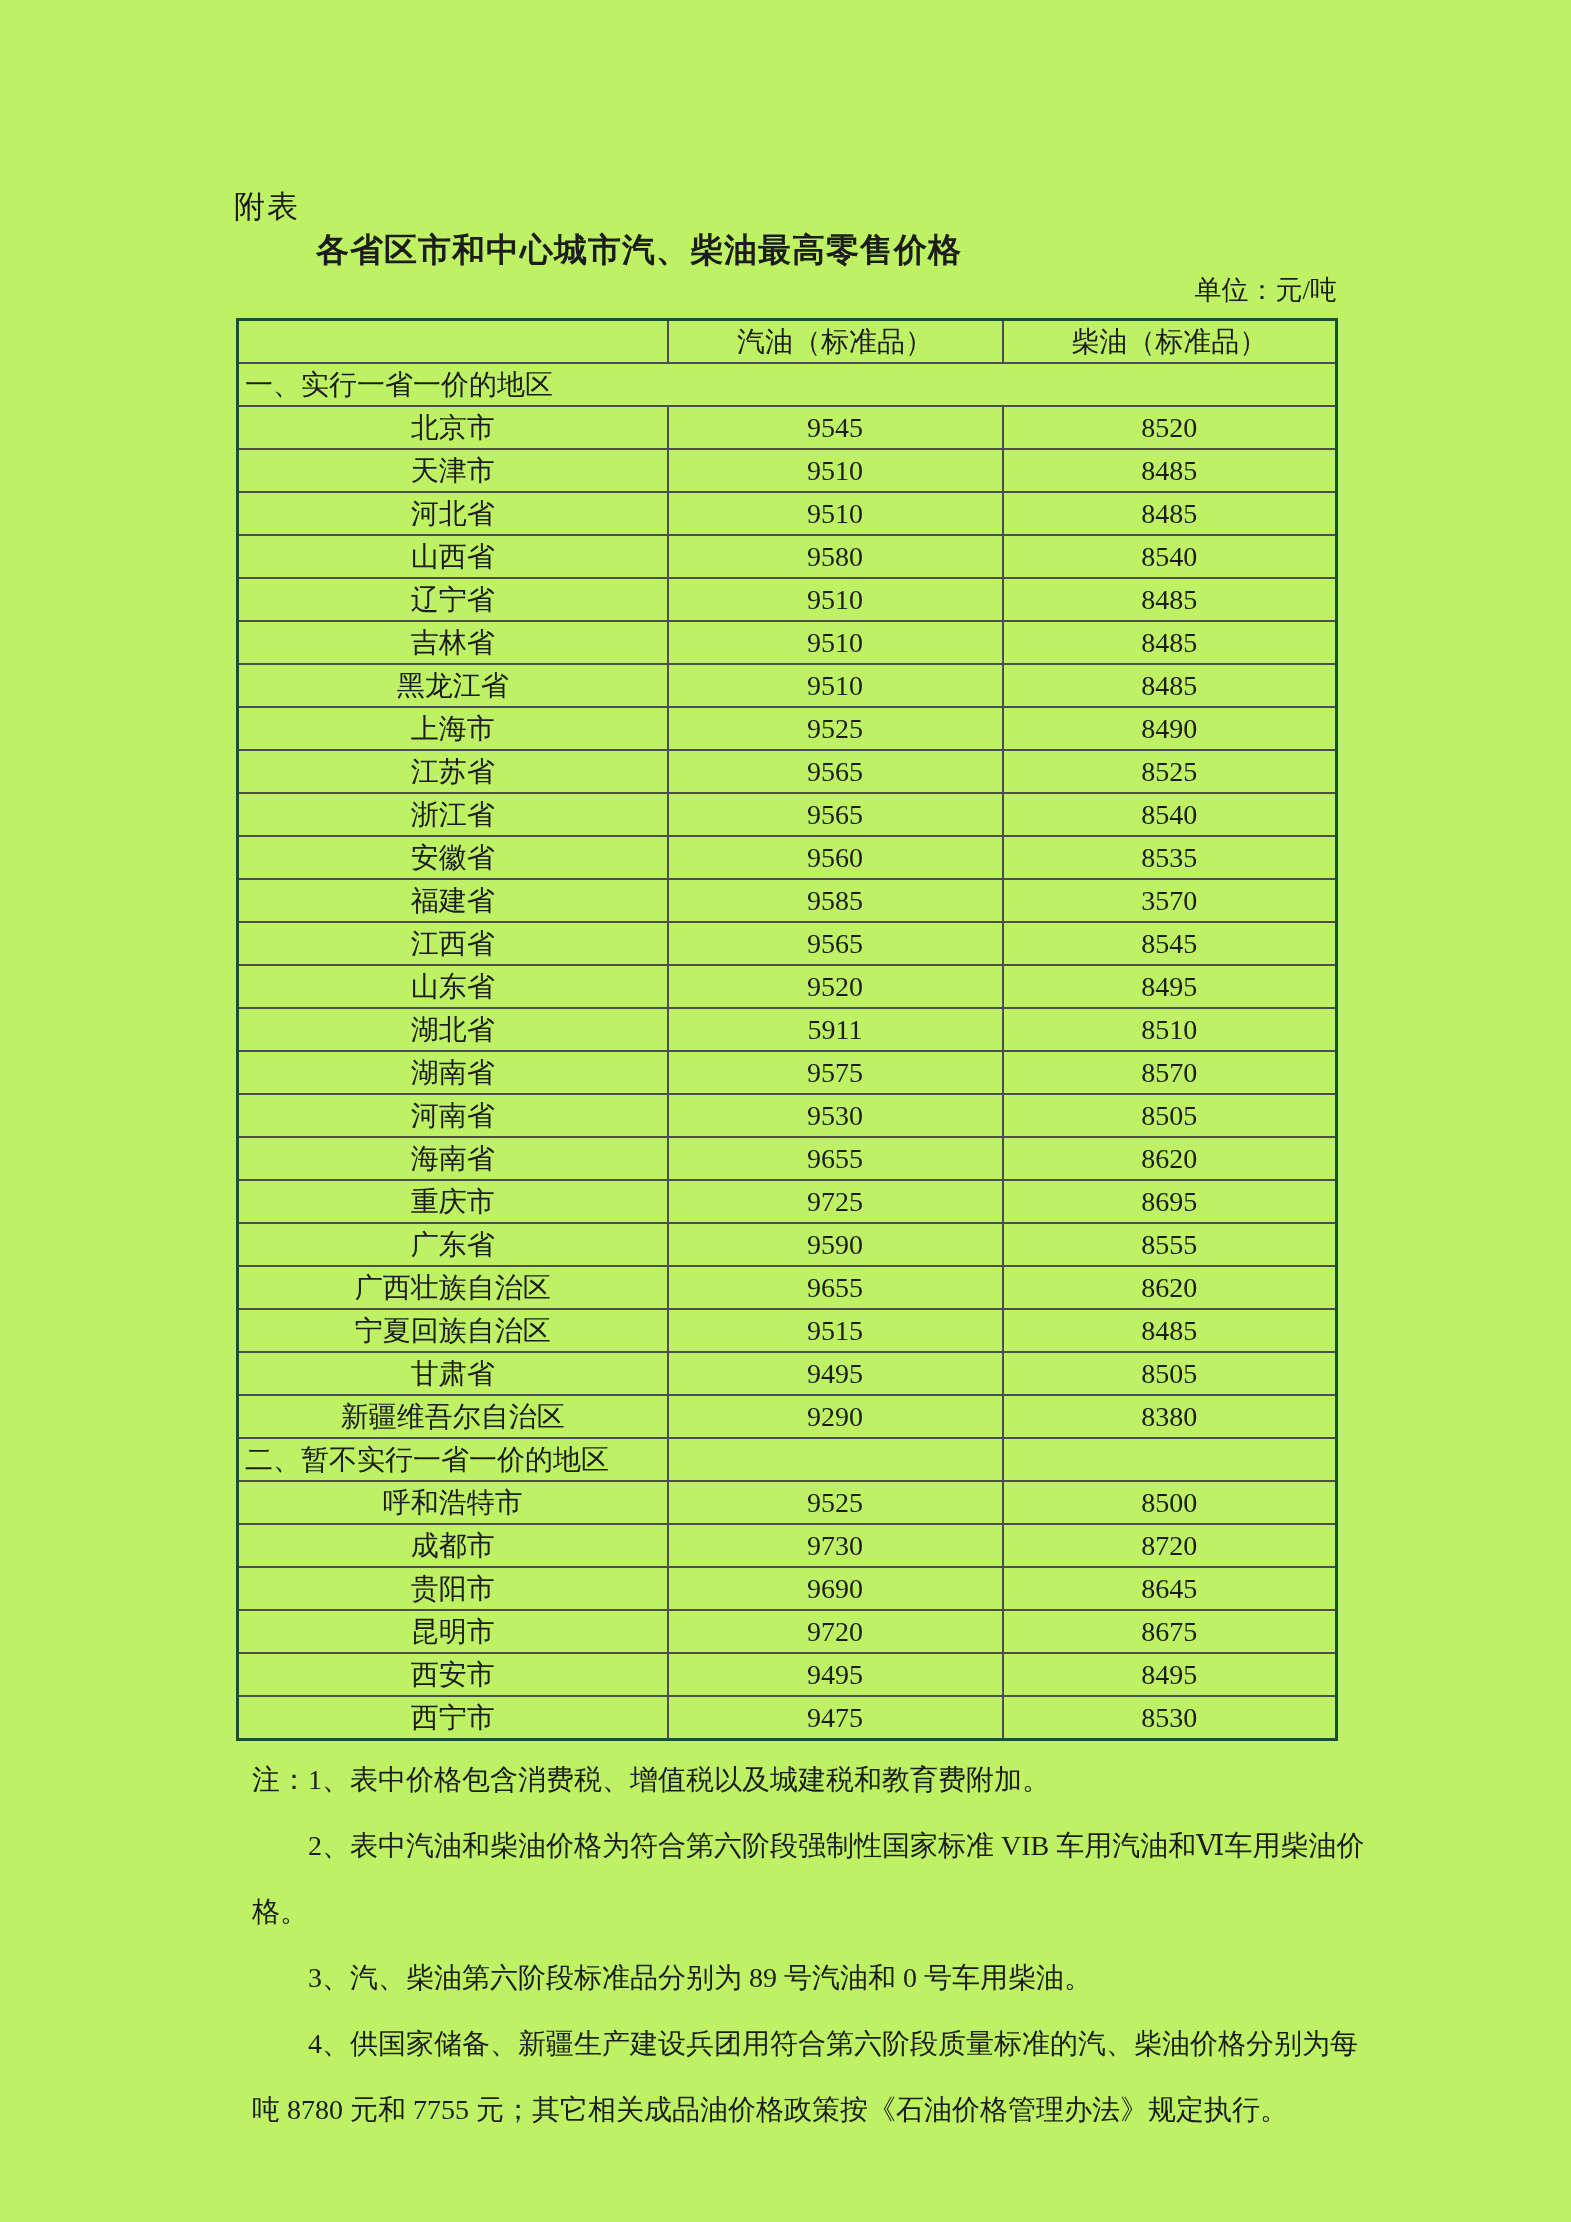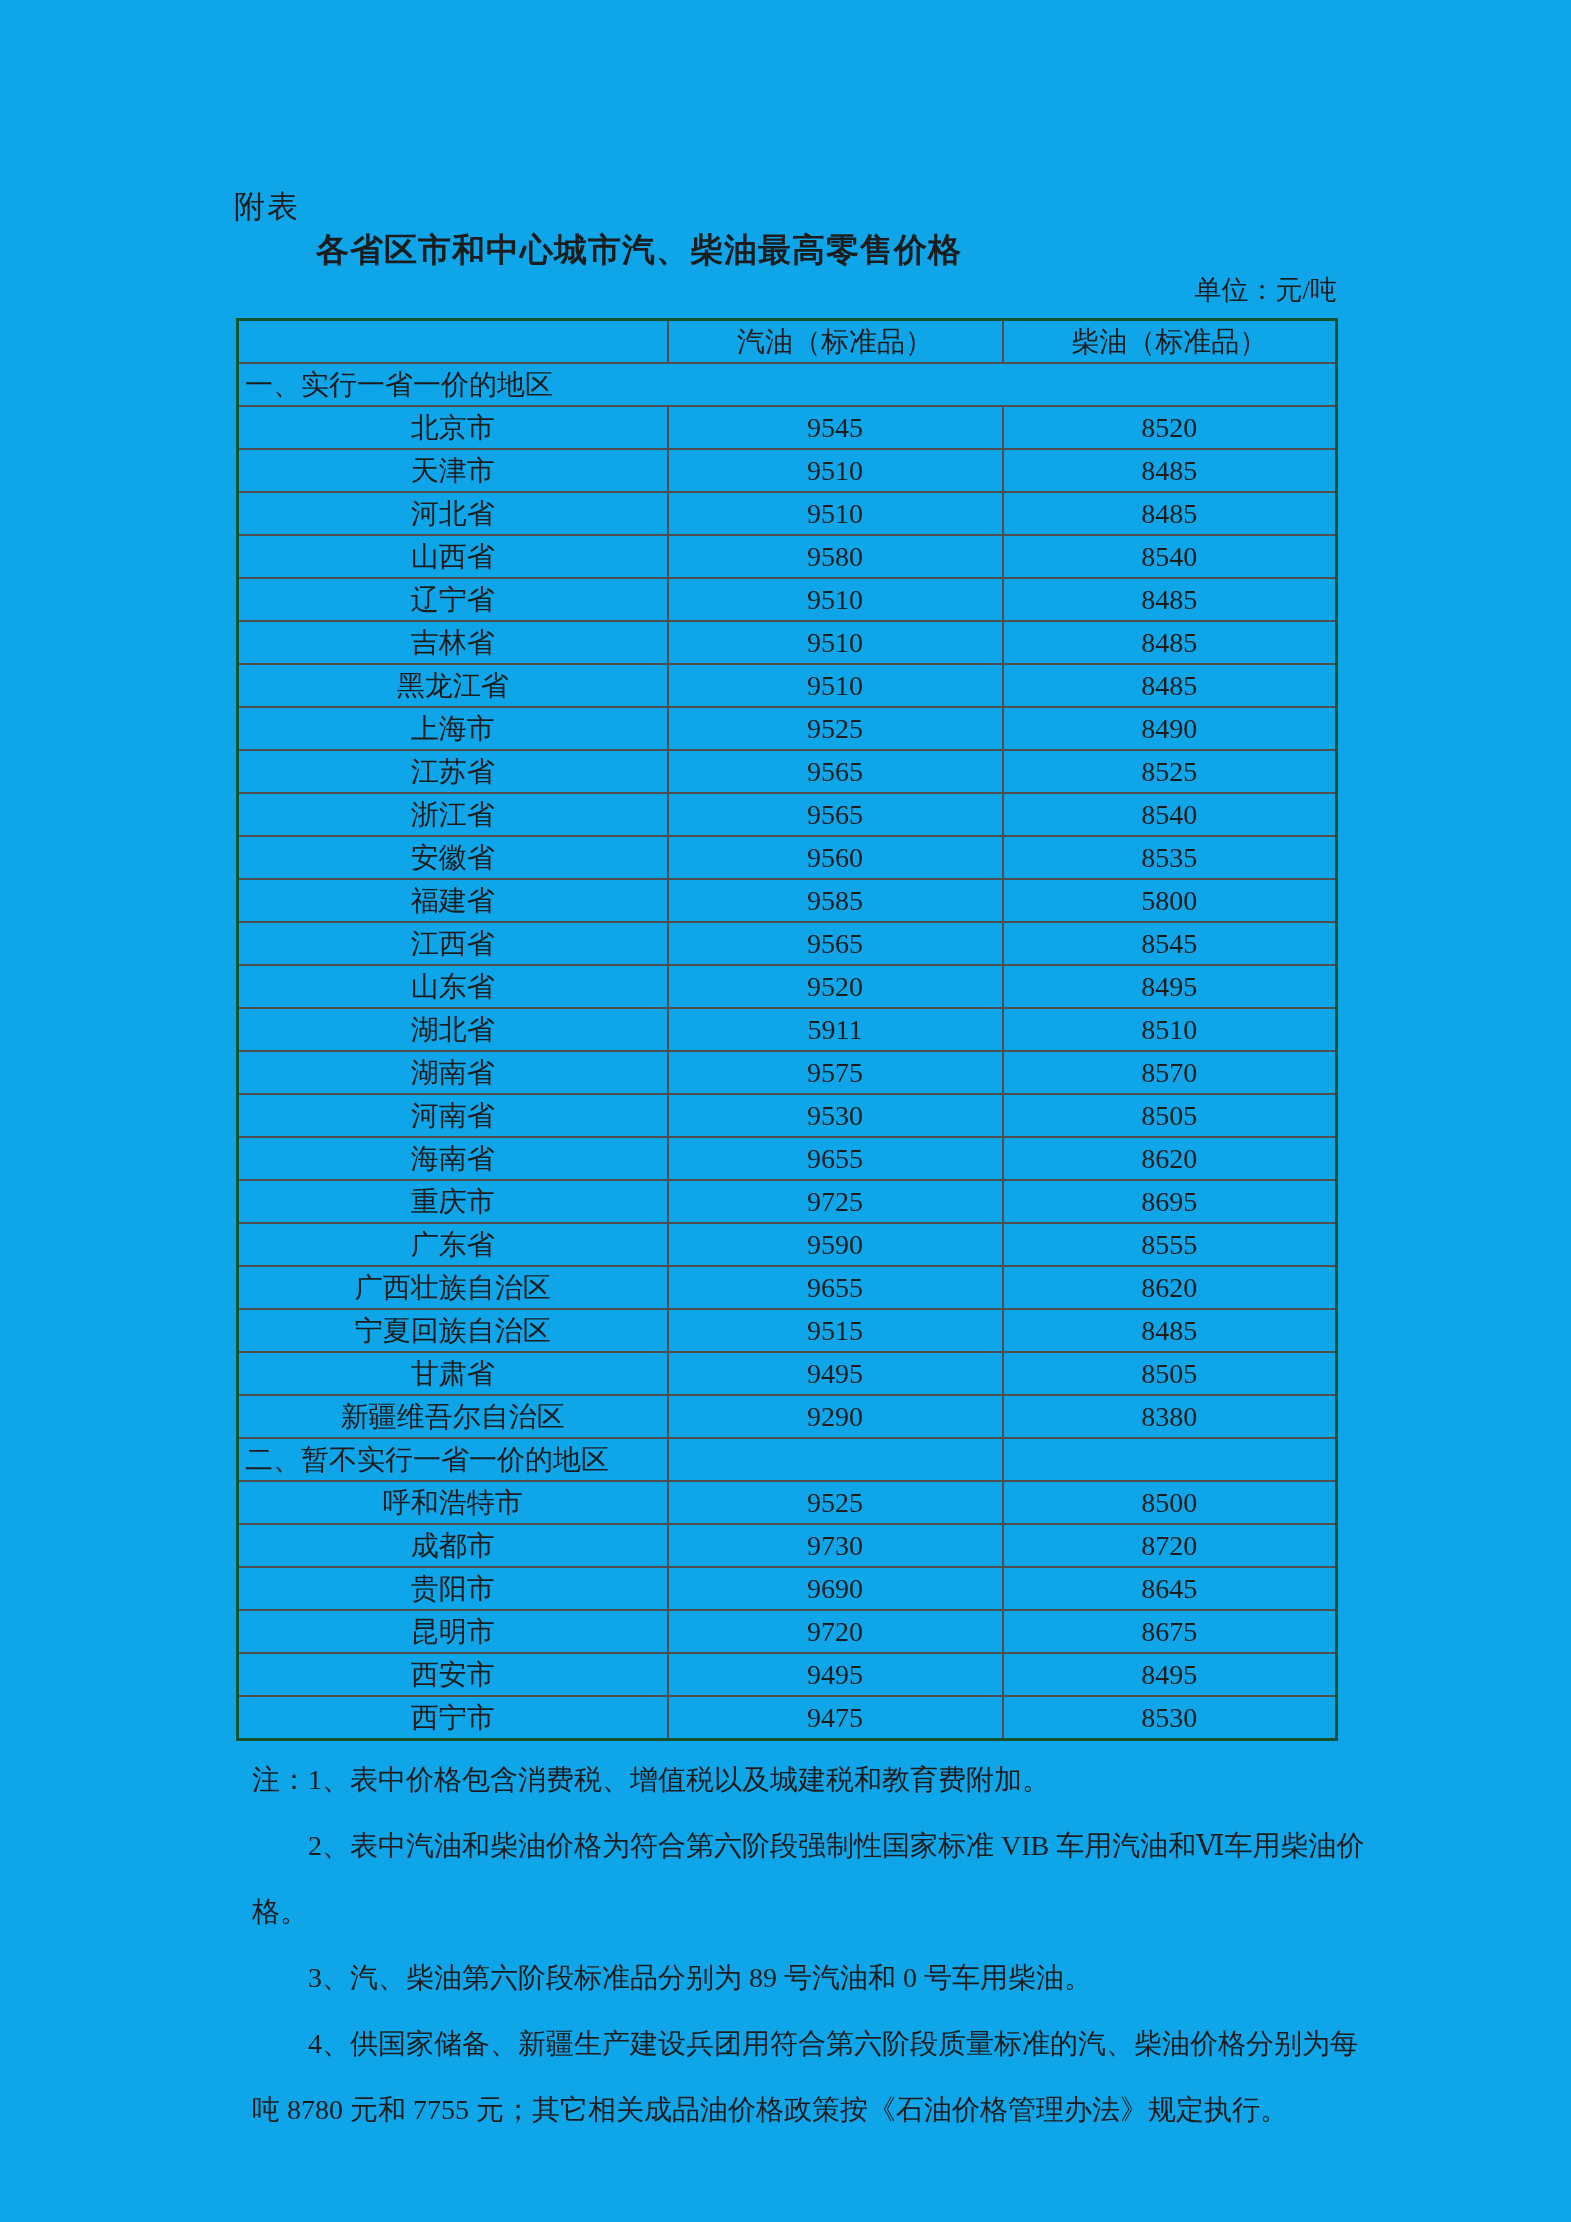--- a/index.html
+++ b/index.html
@@ -4,21 +4,21 @@
 <style>
   html, body {
     margin: 0;
     padding: 0;
     background: #ffffff;
   }
   .page {
     position: relative;
     width: 1571px;
     height: 2222px;
-    background: #0ea5e9;
+    background: #bef264;
     color: #1c1c1c;
     font-family: "Liberation Serif", "DejaVu Serif", serif;
     overflow: hidden;
   }
   .attach-label {
     position: absolute;
     left: 234px;
     top: 186px;
     font-size: 31px;
     letter-spacing: 2px;
@@ -185,21 +185,21 @@
 
   <tr>
     <td class="region-cell">安徽省</td>
     <td class="num-cell">9560</td>
     <td class="num-cell">8535</td>
   </tr>
 
   <tr>
     <td class="region-cell">福建省</td>
     <td class="num-cell">9585</td>
-    <td class="num-cell">5800</td>
+    <td class="num-cell">3570</td>
   </tr>
 
   <tr>
     <td class="region-cell">江西省</td>
     <td class="num-cell">9565</td>
     <td class="num-cell">8545</td>
   </tr>
 
   <tr>
     <td class="region-cell">山东省</td>

